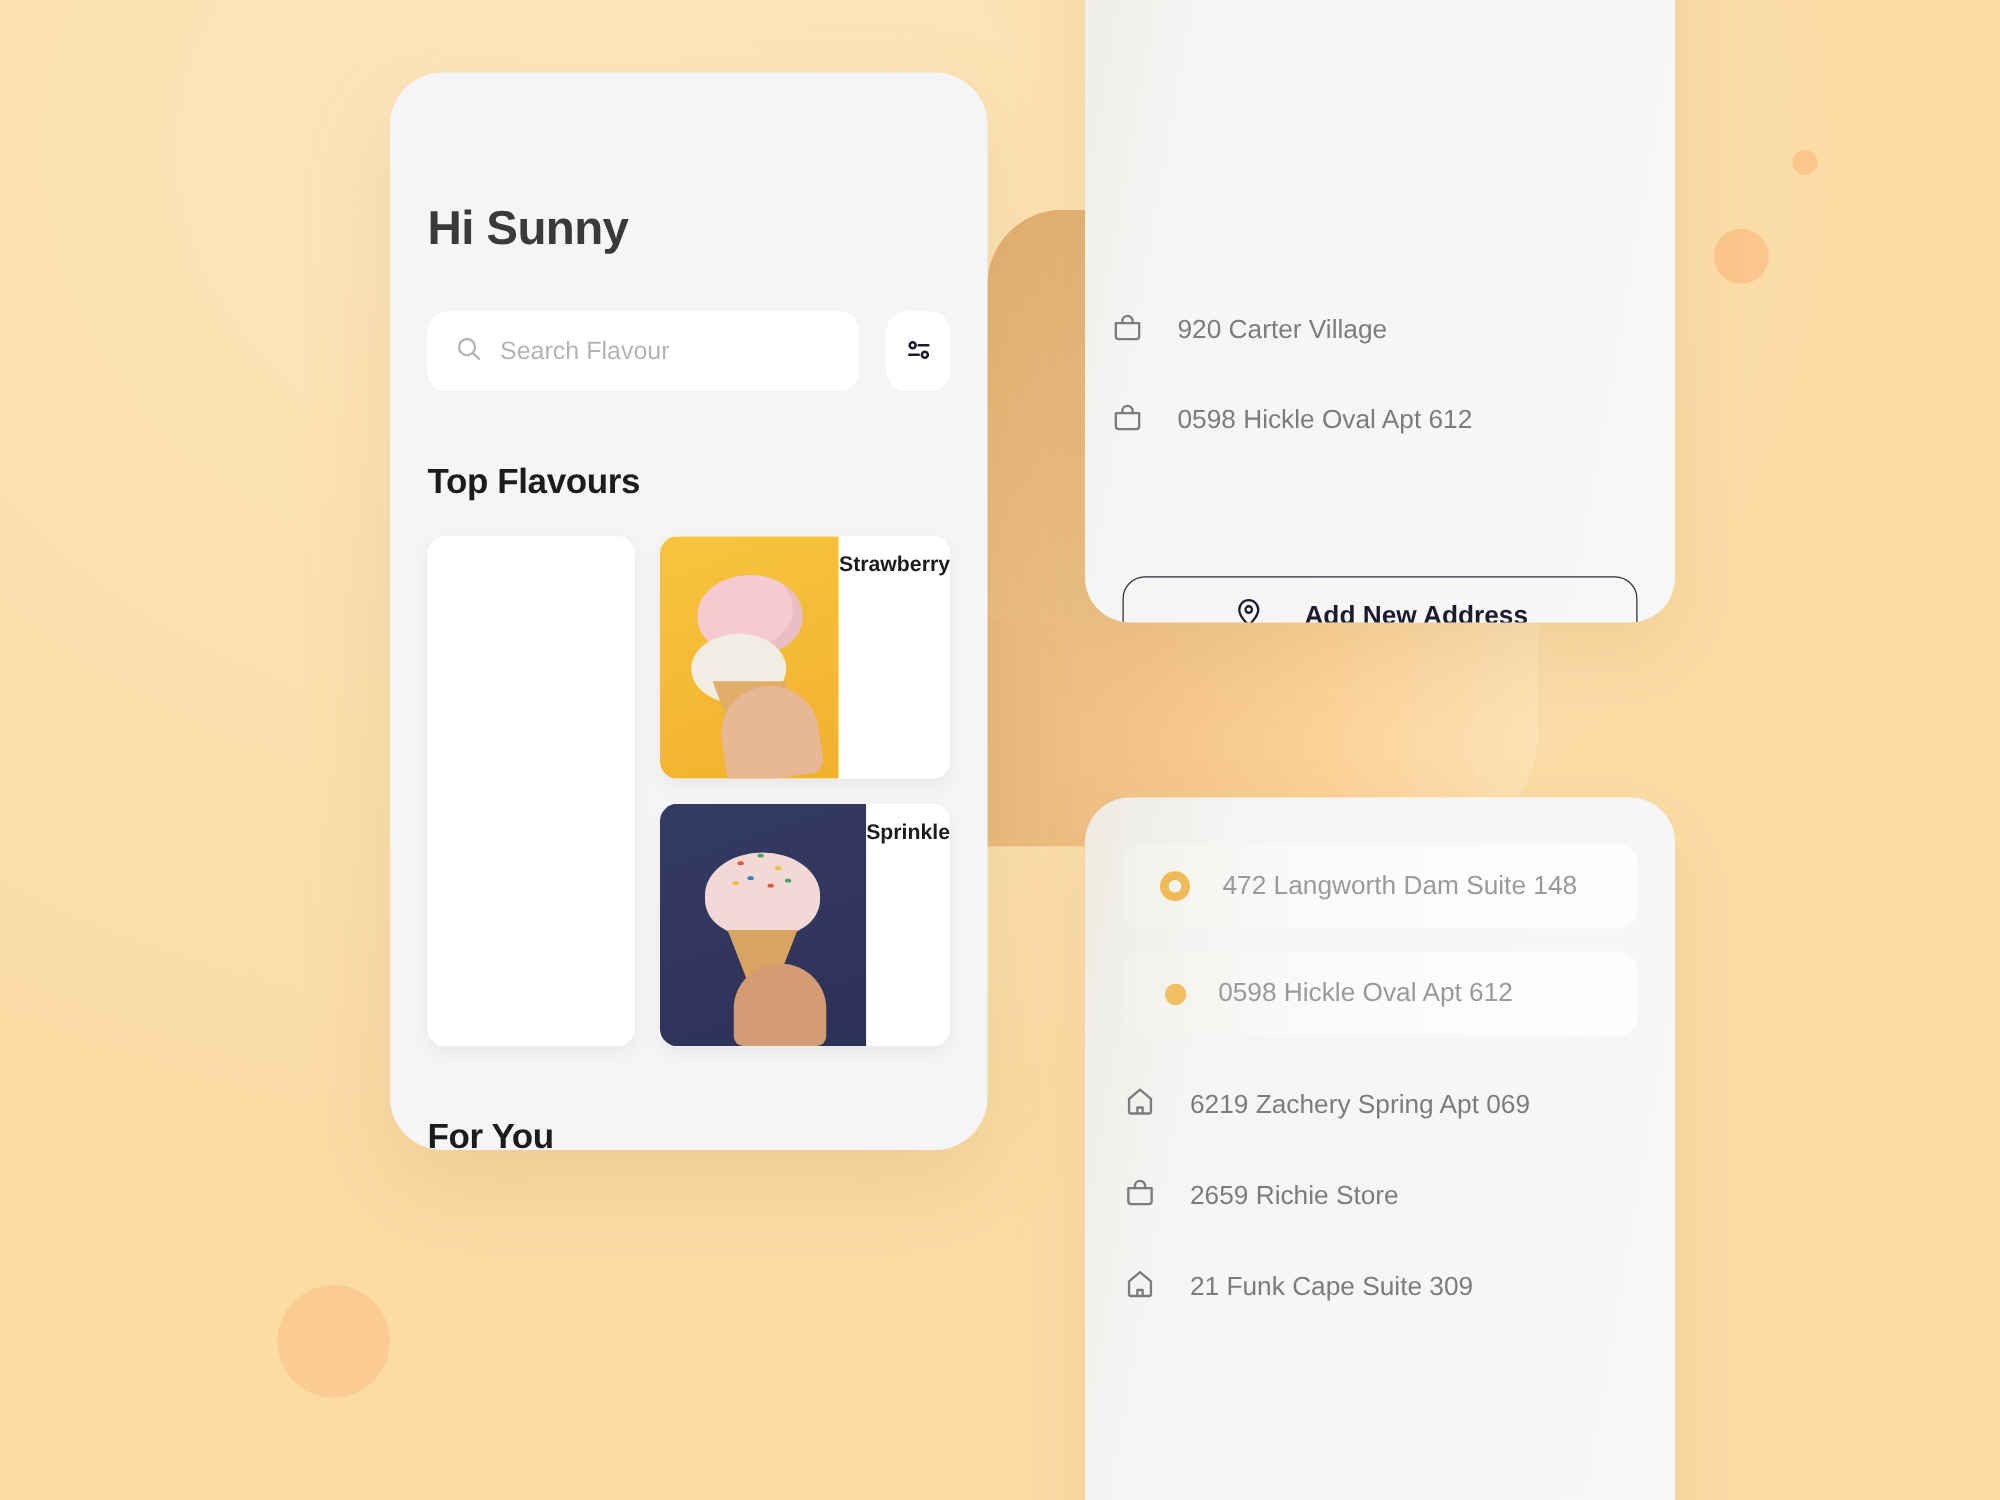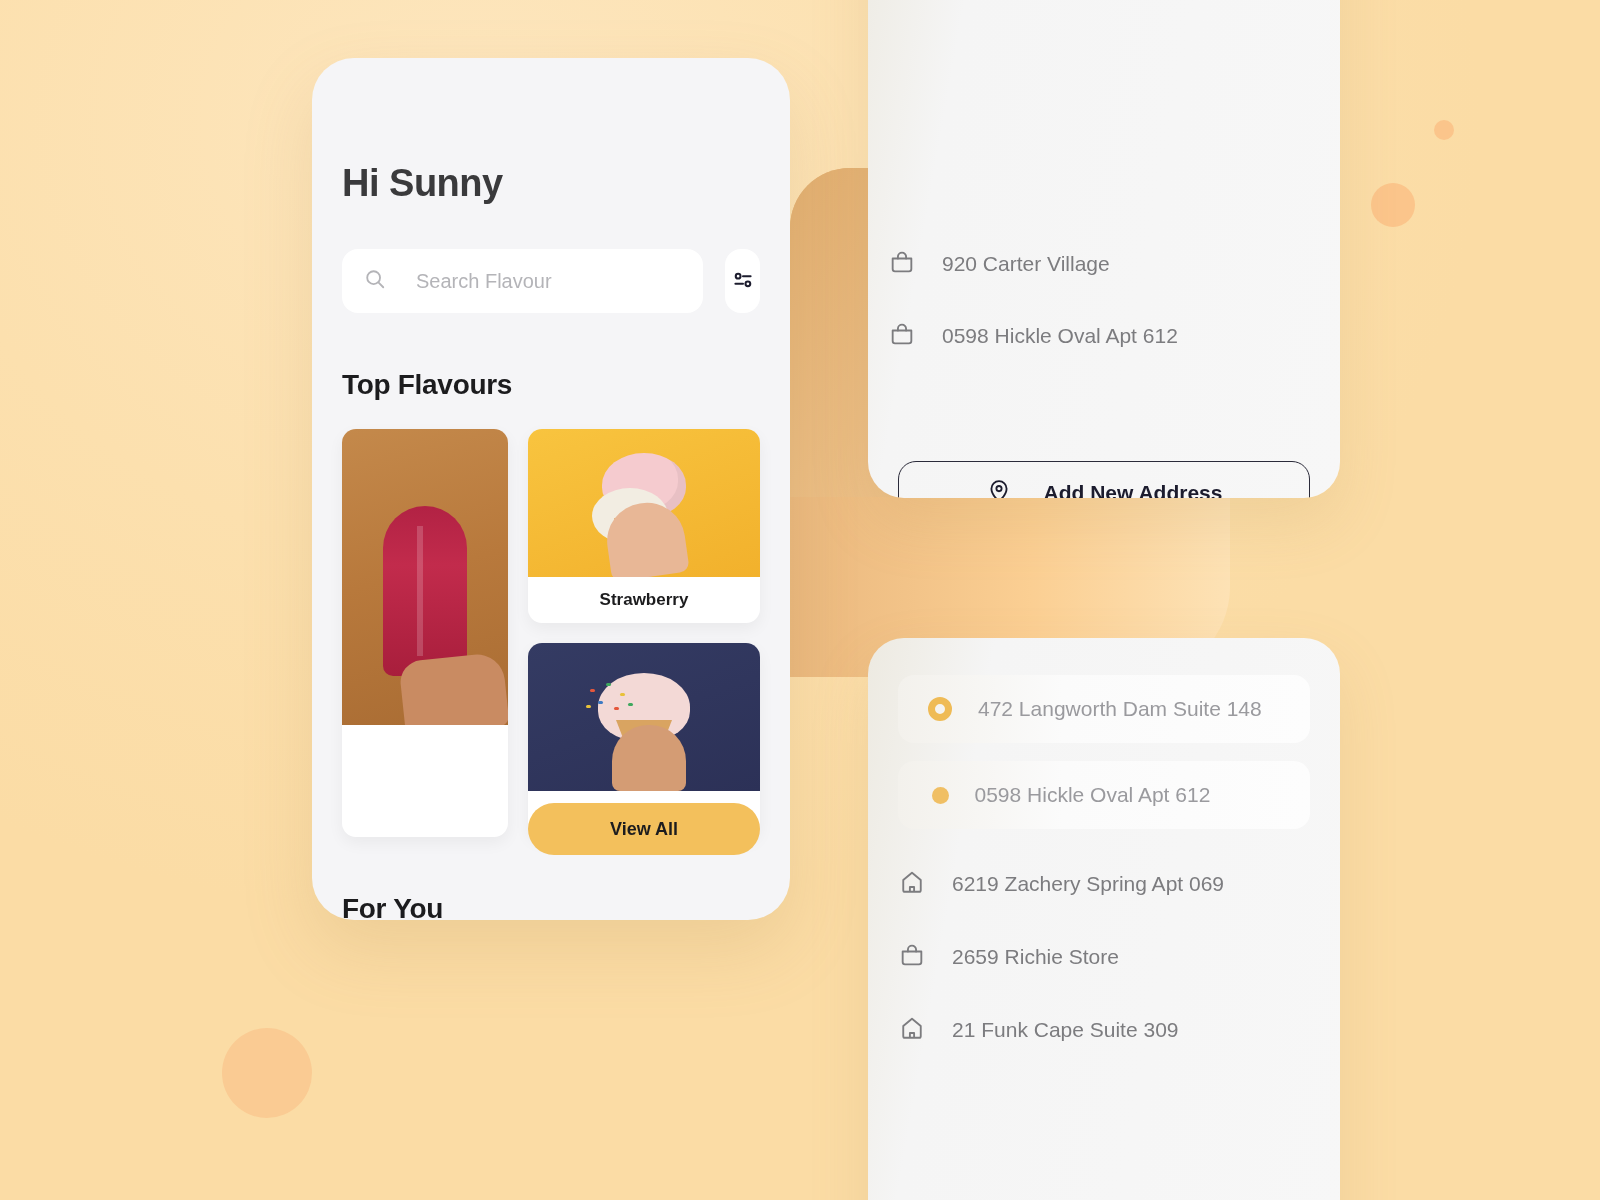--- a/index.html
+++ b/index.html
@@ -57,21 +57,21 @@
 
   .search-row { display:flex; gap:22px; margin-top:44px; }
   .search-box {
     flex:1; height:64px; background:#fff; border-radius:16px;
     display:flex; align-items:center; gap:14px; padding:0 22px;
   }
   .search-box svg { flex:0 0 auto; }
   .search-input {
     border:0; outline:0; background:transparent; flex:1;
     font-family:"Liberation Sans", sans-serif;
-    font-size:20px; color:#555;margin-left:16px;
+    font-size:20px; color:#555;
   }
   .search-input::placeholder { color:#B4B4B8; }
   .filter-btn {
     width:64px; height:64px; background:#fff; border-radius:16px;
     display:flex; align-items:center; justify-content:center;
     border:0; cursor:pointer;
   }
 
   .sec-title {
     font-size:28px; font-weight:bold; color:#1C1C1E;
@@ -80,21 +80,21 @@
 
   .flav-grid {
     margin-top:28px;
     display:grid;
     grid-template-columns:166px 232px;
     grid-template-rows:194px 194px;
     gap:20px;
   }
   .fcard {
     background:#fff; border-radius:14px; overflow:hidden;
-    display:flex; flex-direction:column;
+    display:flex; flex-direction:row;
     box-shadow:0 6px 16px rgba(0,0,0,.05);
   }
   .fcard .img { flex:1; position:relative; overflow:hidden; }
   .fcard .label {
     height:46px; display:flex; align-items:center; justify-content:center;
     font-size:17px; font-weight:bold; color:#1C1C1E;
   }
   .tall { grid-row:1 / span 2; }
   .tall .img { height:296px; flex:none; }
   .tall .label { height:52px; font-size:19px; }
@@ -333,23 +333,20 @@
               <div class="sp" style="left:70px;top:58px;background:#3E7BC4;"></div>
               <div class="sp" style="left:86px;top:64px;background:#E4573C;"></div>
               <div class="sp" style="left:100px;top:60px;background:#3FA85E;"></div>
               <div class="sp" style="left:58px;top:62px;background:#E8C13A;"></div>
             </div>
           </div>
           <div class="label">Sprinkle</div>
         </div>
       </div>
 
-      <div class="viewall-holder">
-        <button class="viewall" style="width:100%;">View All</button>
-      </div>
     </div>
 
     <div class="sec-title">For You</div>
 
     <div class="foryou-grid">
       <div class="fy-card fy-coffee">
         <div class="cup"></div>
       </div>
       <div class="fy-card fy-choc">
         <div class="pour"></div>

